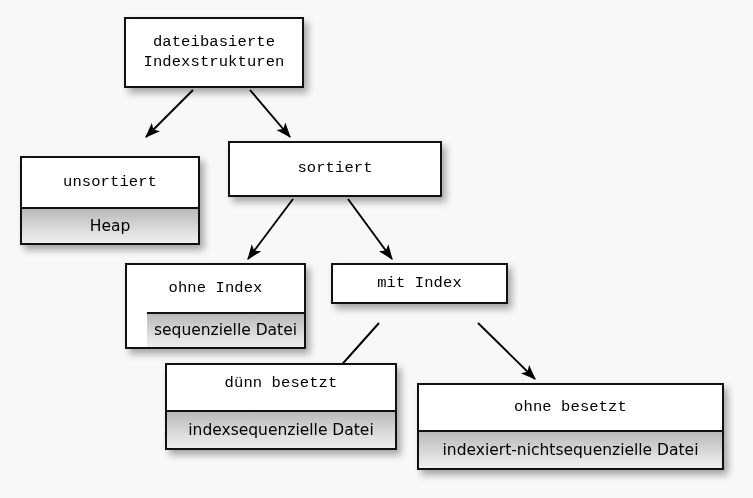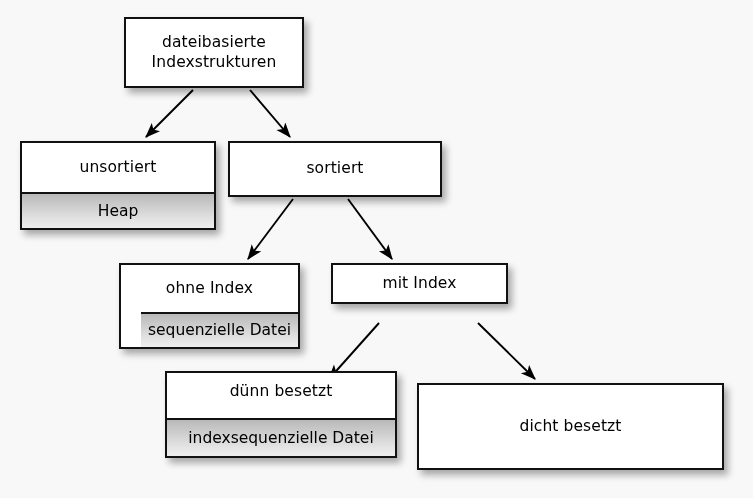--- a/index.html
+++ b/index.html
@@ -43,20 +43,21 @@
     display: flex;
     align-items: center;
     justify-content: center;
     text-align: center;
     font-size: 15.5px;
     line-height: 1.28;
     letter-spacing: 0.1px;
     padding: 2px 6px;
     box-sizing: border-box;
     white-space: pre-line;
+    font-family: Liberation Mono, monospace;
   }
   .node-sub {
     flex: 0 0 auto;
     border-top: 2px solid #111111;
     background: linear-gradient(to bottom, #b9b9b9 0%, #c9c9c9 28%, #e2e2e2 72%, #eeeeee 100%);
     color: #000000;
     display: flex;
     align-items: center;
     justify-content: center;
     text-align: center;
@@ -86,42 +87,43 @@
         <line x1="478" y1="323" x2="535" y2="379" marker-end="url(#arrowhead)"></line>
       </g>
   </svg>
 
   <div class="node no-sub" style="left: 124px; top: 17px; width: 180px; height: 71px;">
     <div class="node-title">dateibasierte
 Indexstrukturen</div>
 
   </div>
 
-  <div class="node" style="left: 20px; top: 141px; width: 196px; height: 89px;">
+  <div class="node" style="left: 20px; top: 156px; width: 180px; height: 89px;">
     <div class="node-title">unsortiert</div>
     <div class="node-sub" style="height: 36px;">Heap</div>
   </div>
 
   <div class="node no-sub" style="left: 228px; top: 141px; width: 214px; height: 56px;">
     <div class="node-title">sortiert</div>
 
   </div>
 
-  <div class="node" style="left: 119px; top: 263px; width: 181px; height: 86px;">
+  <div class="node" style="left: 125px; top: 263px; width: 181px; height: 86px;">
     <div class="node-title">ohne Index</div>
     <div class="node-sub" style="height: 35px; margin-left: 20px;">sequenzielle Datei</div>
   </div>
 
   <div class="node no-sub" style="left: 331px; top: 263px; width: 177px; height: 41px;">
     <div class="node-title">mit Index</div>
 
   </div>
 
-  <div class="node" style="left: 165px; top: 371px; width: 232px; height: 87px;">
+  <div class="node" style="left: 165px; top: 363px; width: 232px; height: 87px;">
     <div class="node-title">dünn besetzt</div>
     <div class="node-sub" style="height: 38px; margin-top: 8px;">indexsequenzielle Datei</div>
   </div>
 
   <div class="node" style="left: 417px; top: 383px; width: 307px; height: 87px;">
-    <div class="node-title">dicht besetzt</div>
+    <div class="node-title">ohne besetzt</div>
+    <div class="node-sub" style="height: 38px;">indexiert-nichtsequenzielle Datei</div>
   </div>
 
 </div>
 
 </body></html>

